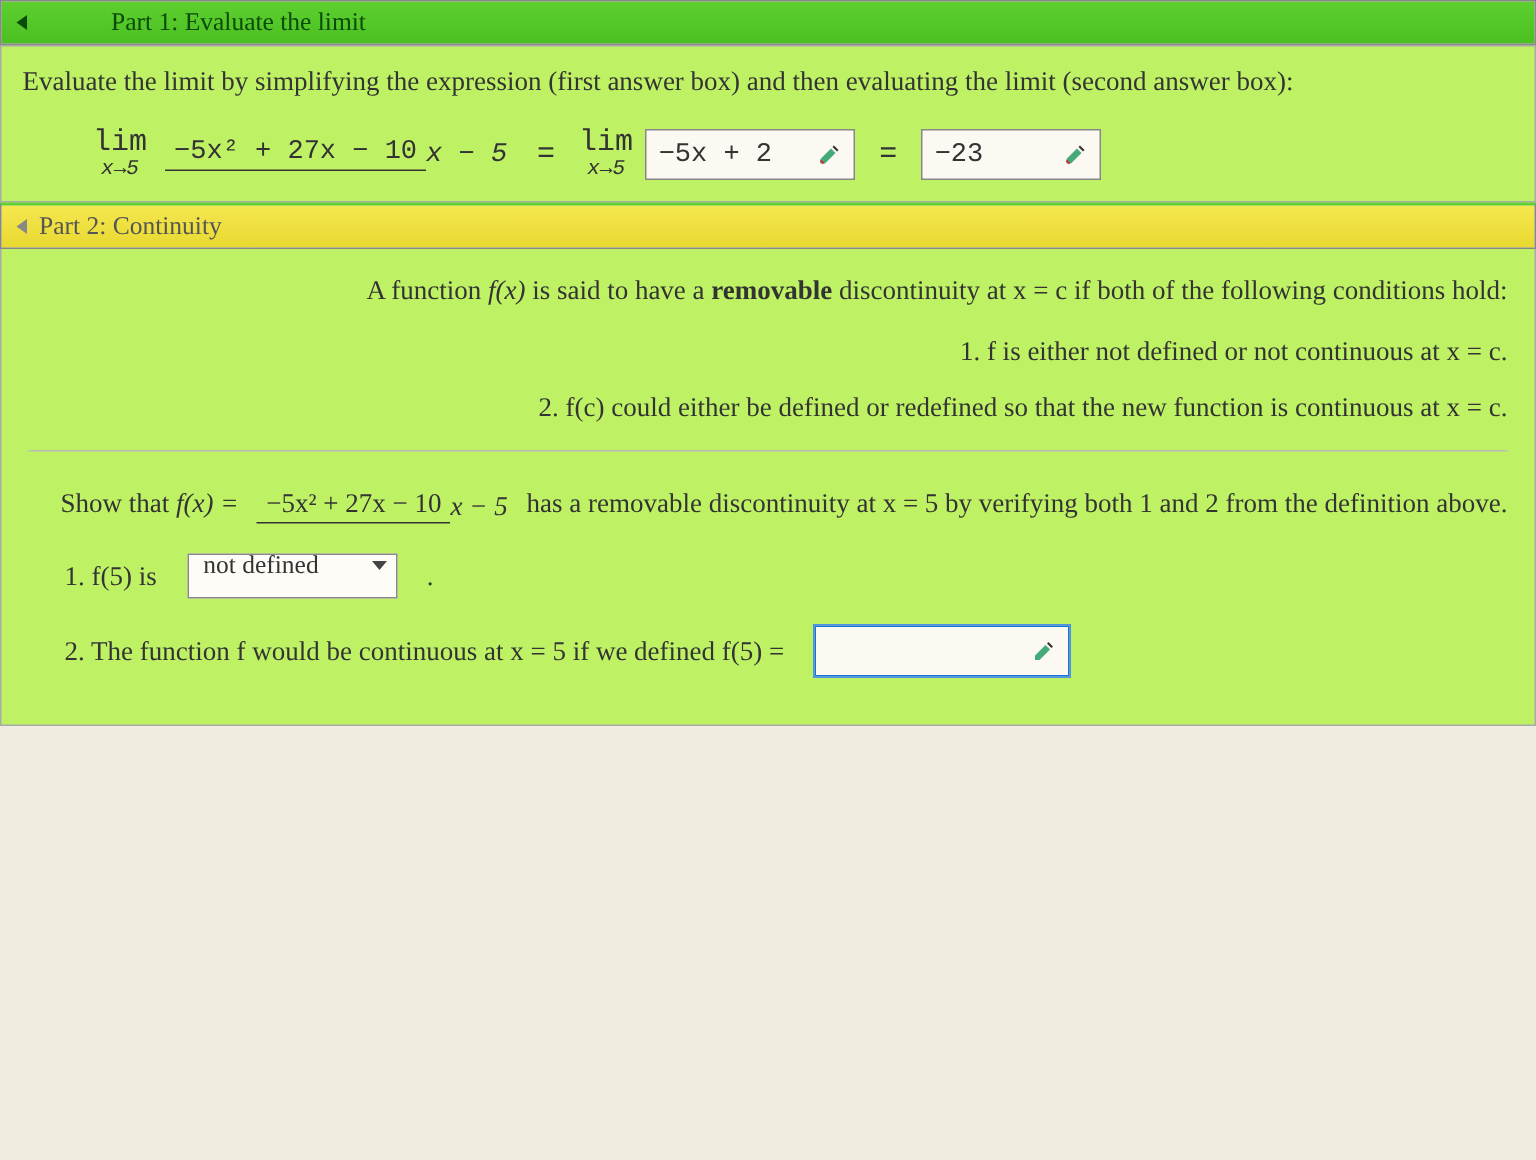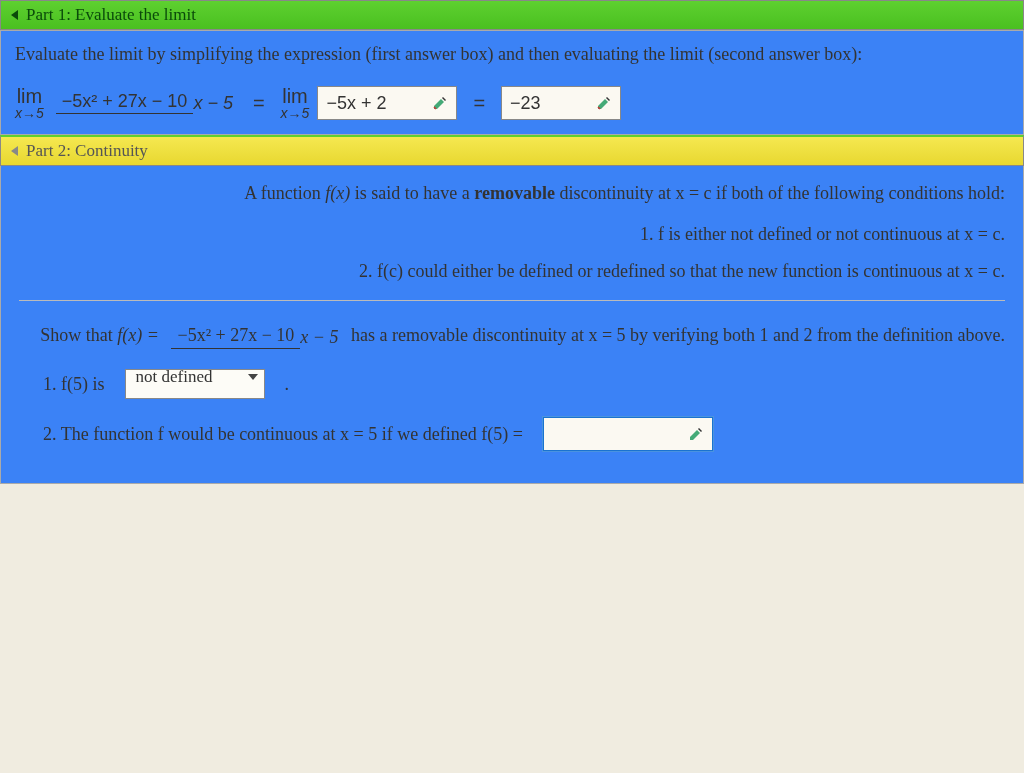--- a/index.html
+++ b/index.html
@@ -19,20 +19,21 @@
   .section-header {
     display: flex;
     align-items: center;
     padding: 4px 10px;
     font-size: 17px;
     border: 1px solid #888;
   }
   .header-green {
     background: linear-gradient(#5ed030, #4ac020);
     color: #0a4a0a;
+    gap: 48px;
   }
   .header-yellow {
     background: linear-gradient(#f5e850, #e8d830);
     color: #555;
     border-top: 2px solid #5ed030;
     border-left: 1px solid #888;
     border-right: 1px solid #888;
     text-align: right;
   }
   .tri {
@@ -41,39 +42,40 @@
     border-bottom: 5px solid transparent;
     border-right: 7px solid #0a4a0a;
     margin-right: 8px;
   }
   .tri-y {
     border-right-color: #888;
   }
   .content-box {
     border: 1px solid #aaa;
     padding: 14px 18px;
-    background: #3b82f6;
+    background: #bef264;
   }
   .part1-body {
     padding: 10px 14px 14px 14px;
   }
   .part2-body {
     padding: 14px 18px;
     border-top: none;
     text-align: right;
   }
   .instructions {
     line-height: 1.5;
     margin-bottom: 18px;
   }
   .math-row {
     display: flex;
     align-items: center;
     gap: 8px;
-    font-family: Liberation Sans, sans-serif;
+    font-family: Liberation Mono, monospace;
+    margin-left: 47px;
   }
   .lim-block {
     display: flex;
     flex-direction: column;
     align-items: center;
     line-height: 1;
   }
   .lim-word { font-size: 20px; }
   .lim-sub { font-size: 14px; }
   .frac {

